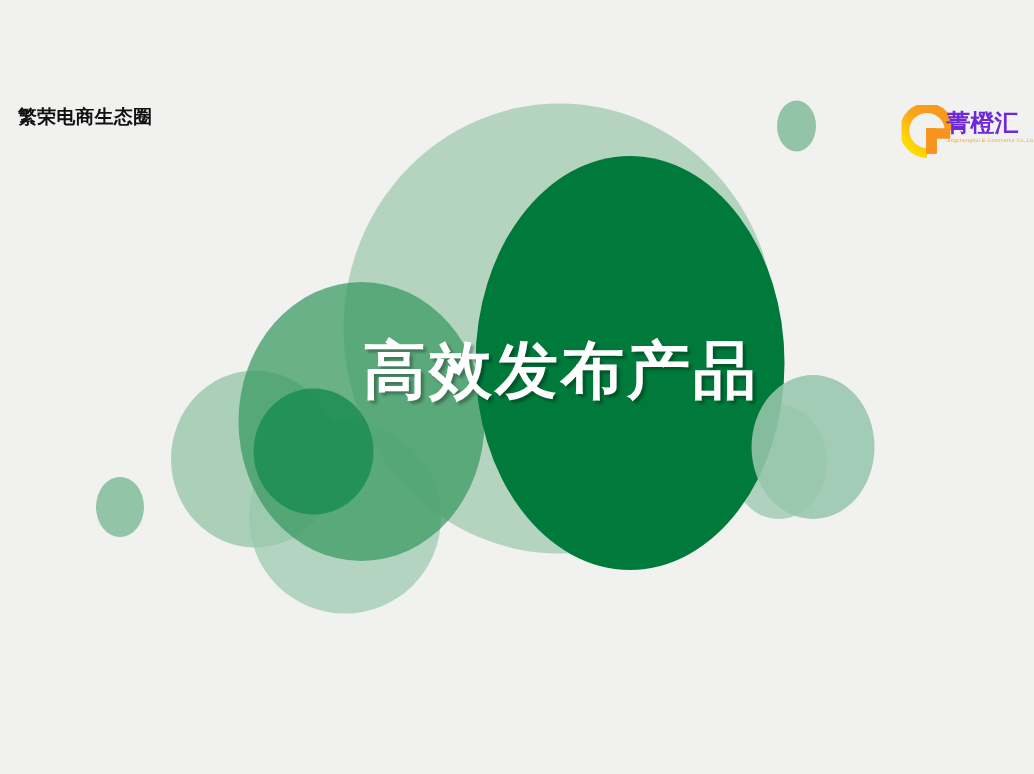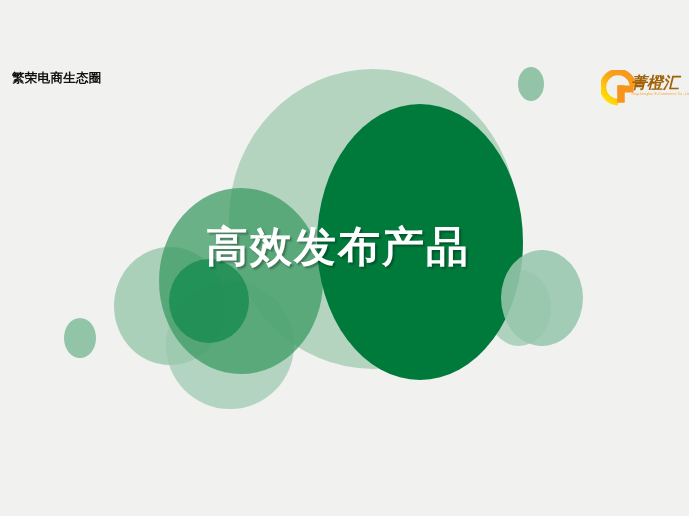--- a/index.html
+++ b/index.html
@@ -69,20 +69,21 @@
     left: 206px;
     top: 222px;
     width: 300px;
     color: #ffffff;
     font-size: 42px;
     font-weight: bold;
     letter-spacing: 2px;
     line-height: 50px;
     white-space: nowrap;
     text-shadow: 2px 2px 2px rgba(0,0,0,0.30);
+    text-align: right;
   }
 
   
   .logo {
     position: absolute;
     left: 601px;
     top: 70px;
     width: 86px;
     height: 38px;
   }
@@ -94,27 +95,26 @@
     height: 36px;
   }
   .logo-text-wrap {
     position: absolute;
     left: 30px;
     top: 4px;
     width: 58px;
   }
   .logo-text {
     display: block;
-    color: #a16207;
+    color: #6d28d9;
     font-size: 16px;
     font-weight: bold;
     letter-spacing: 0px;
     line-height: 18px;
     white-space: nowrap;
-    font-style: italic;
   }
   .logo-sub {
     display: block;
     color: #f0a23c;
     font-size: 3.6px;
     line-height: 5px;
     letter-spacing: 0.2px;
     white-space: nowrap;
     transform: scale(0.95);
     transform-origin: left top;

